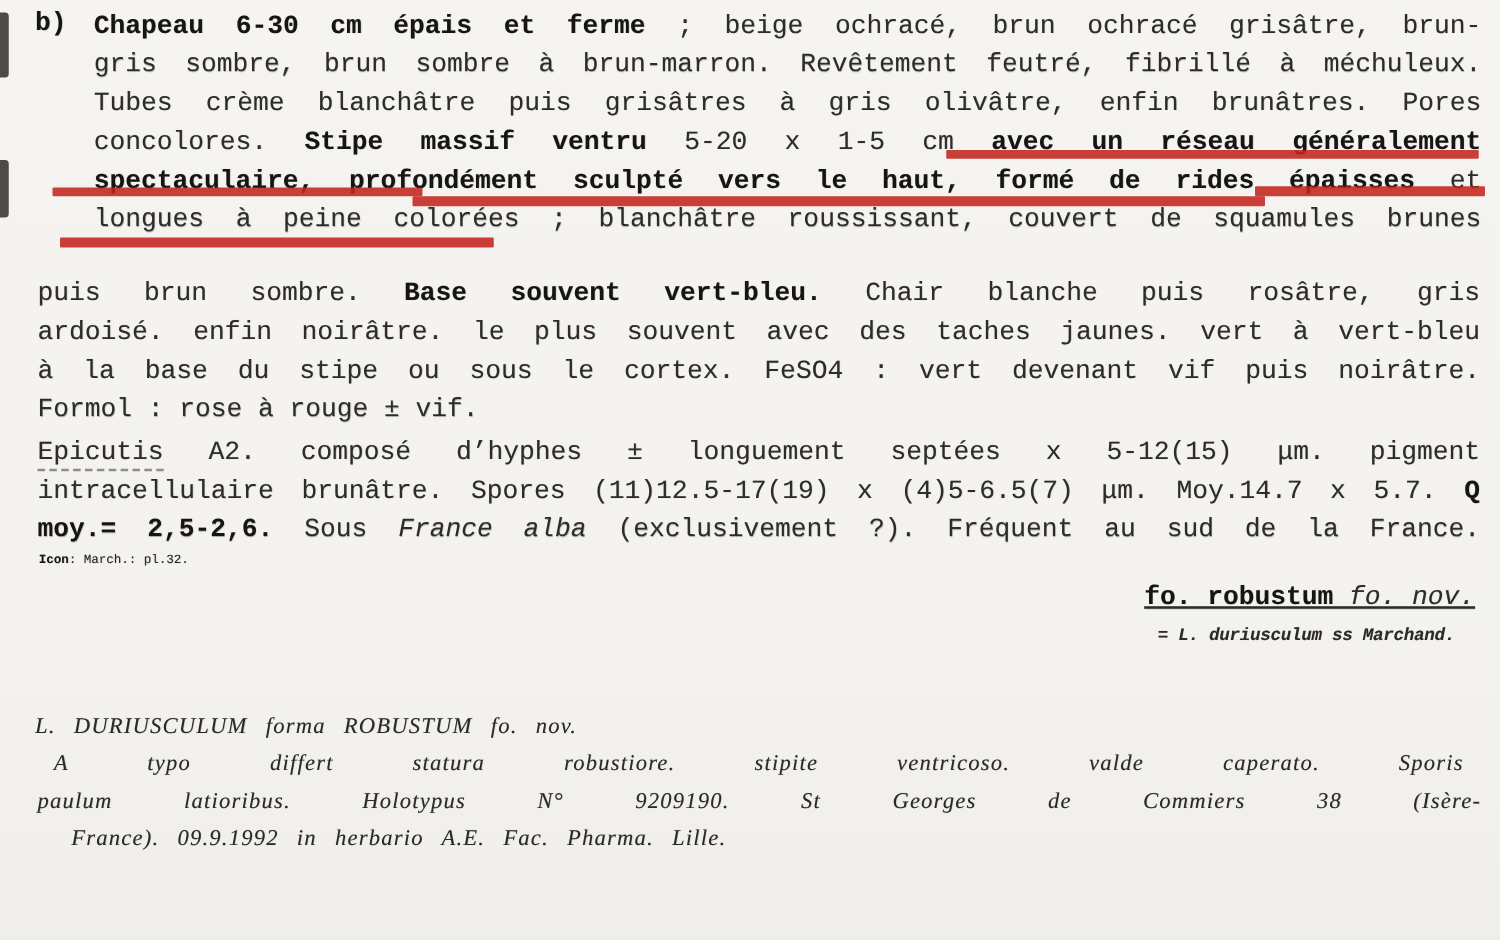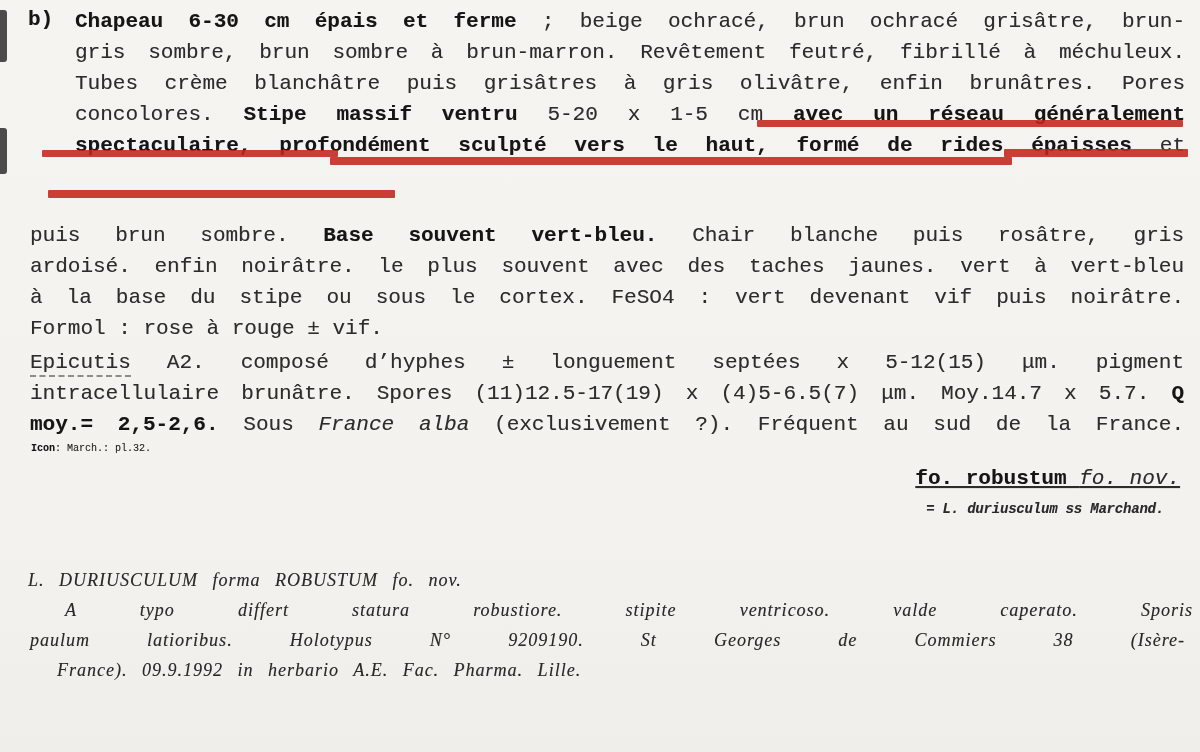--- a/index.html
+++ b/index.html
@@ -36,20 +36,21 @@
   <div class="artifact" style="top:128px;height:46px;"></div>
 
   <div class="marker">b)</div>
 
   <div class="para" style="left:75px;top:6px;width:1110px;">
     <div class="ln j"><span class="b">Chapeau 6-30 cm épais et ferme</span><span> ; beige ochracé, brun ochracé grisâtre, brun-</span></div>
     <div class="ln j"><span>gris sombre, brun sombre à brun-marron. Revêtement feutré, fibrillé à méchuleux.</span></div>
     <div class="ln j"><span>Tubes crème blanchâtre puis grisâtres à gris olivâtre, enfin brunâtres. Pores</span></div>
     <div class="ln j"><span>concolores. </span><span class="b">Stipe massif ventru</span><span> 5-20 x 1-5 cm </span><span class="b">avec un réseau généralement</span></div>
     <div class="ln j"><span class="b">spectaculaire, profondément sculpté vers le haut, formé de rides épaisses</span><span> et</span></div>
+    <div class="ln j"><span>longues à peine colorées ; blanchâtre roussissant, couvert de squamules brunes</span></div>
   </div>
 
   <div class="bar" style="left:757px;top:120px;width:426px;height:7px;"></div>
   <div class="bar" style="left:42px;top:150px;width:296px;height:7px;"></div>
   <div class="bar" style="left:330px;top:157px;width:682px;height:8px;"></div>
   <div class="bar" style="left:1004px;top:149px;width:184px;height:8px;"></div>
   <div class="bar" style="left:48px;top:190px;width:347px;height:8px;"></div>
 
   <div class="para" style="left:30px;top:220px;width:1154px;">
     <div class="ln j"><span>puis brun sombre. </span><span class="b">Base souvent vert-bleu.</span><span> Chair blanche puis rosâtre, gris</span></div>
@@ -63,17 +64,17 @@
     <div class="ln j"><span>intracellulaire brunâtre. Spores (11)12.5-17(19) x (4)5-6.5(7) μm. Moy.14.7 x 5.7. </span><span class="b">Q</span></div>
     <div class="ln j"><span class="b">moy.= 2,5-2,6.</span><span> Sous </span><span class="i">France alba</span><span> (exclusivement ?). Fréquent au sud de la France.</span></div>
   </div>
 
   <div class="small-line" style="left:31px;top:443px;"><span class="b">Icon</span><span>: March.: pl.32.</span></div>
 
   <div class="heading" style="right:20px;top:467px;text-decoration:underline;"><span class="b">fo. robustum </span><span class="i">fo. nov.</span></div>
   <div class="syn" style="right:36px;top:501px;text-align:center;">= L. duriusculum ss Marchand.</div>
 
   <div class="latin" style="left:28px;top:570px;">L. DURIUSCULUM forma ROBUSTUM fo. nov.</div>
-  <div class="latin j" style="left:65px;top:600px;width:1128px;text-align:justify;text-align-last:justify;">A typo differt statura robustiore. stipite ventricoso. valde caperato. Sporis</div>
+  <div class="latin j" style="left:43px;top:600px;width:1128px;text-align:justify;text-align-last:justify;">A typo differt statura robustiore. stipite ventricoso. valde caperato. Sporis</div>
   <div class="latin j" style="left:30px;top:630px;width:1155px;text-align:justify;text-align-last:justify;">paulum latioribus. Holotypus N° 9209190. St Georges de Commiers 38 (Isère-</div>
   <div class="latin" style="left:57px;top:660px;">France). 09.9.1992 in herbario A.E. Fac. Pharma. Lille.</div>
 
 </div>
 
 </body></html>

